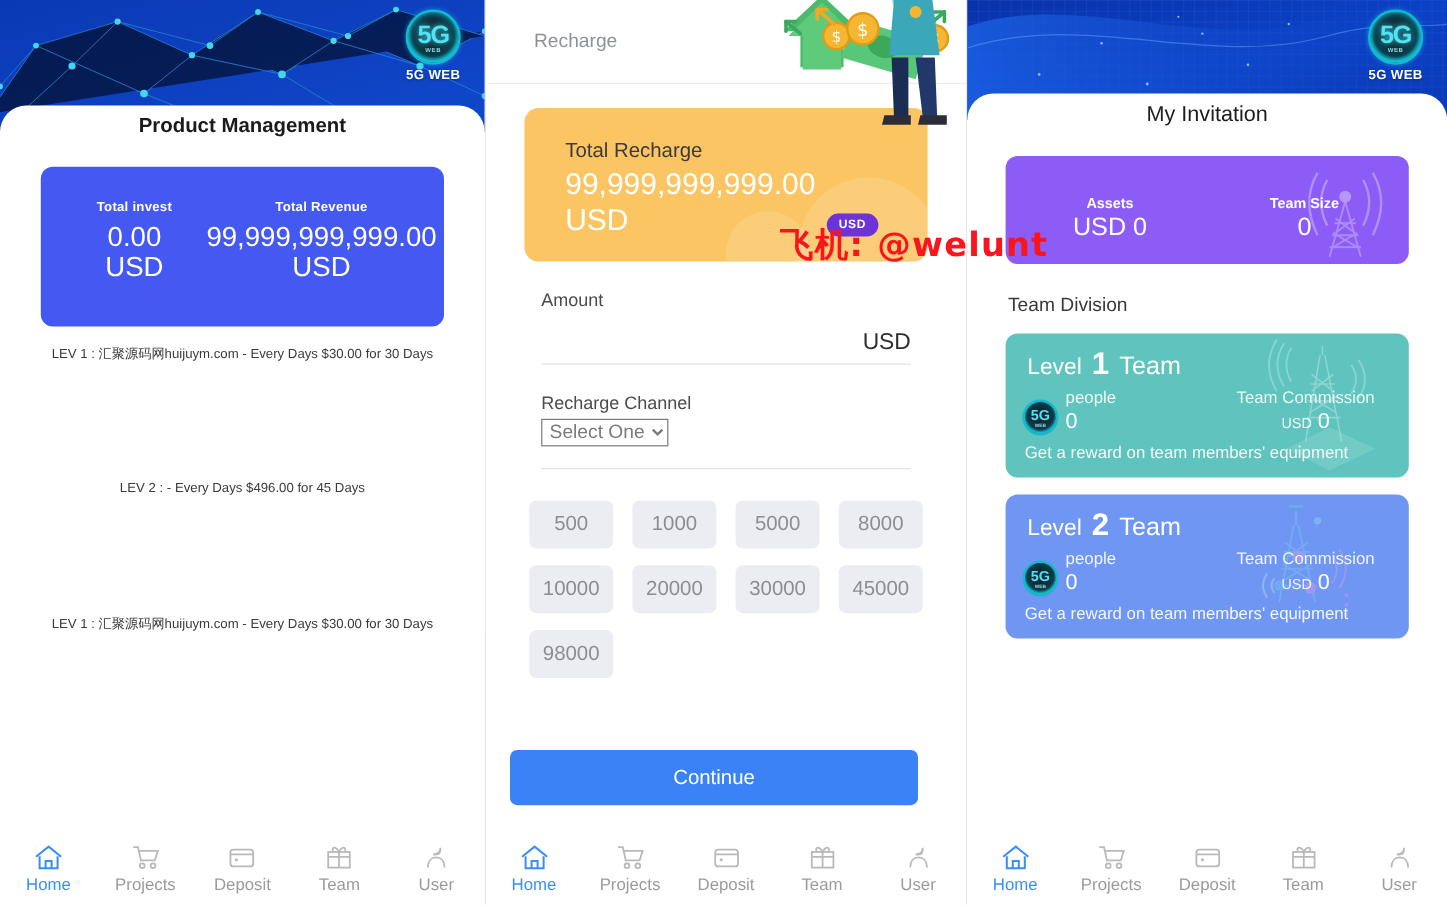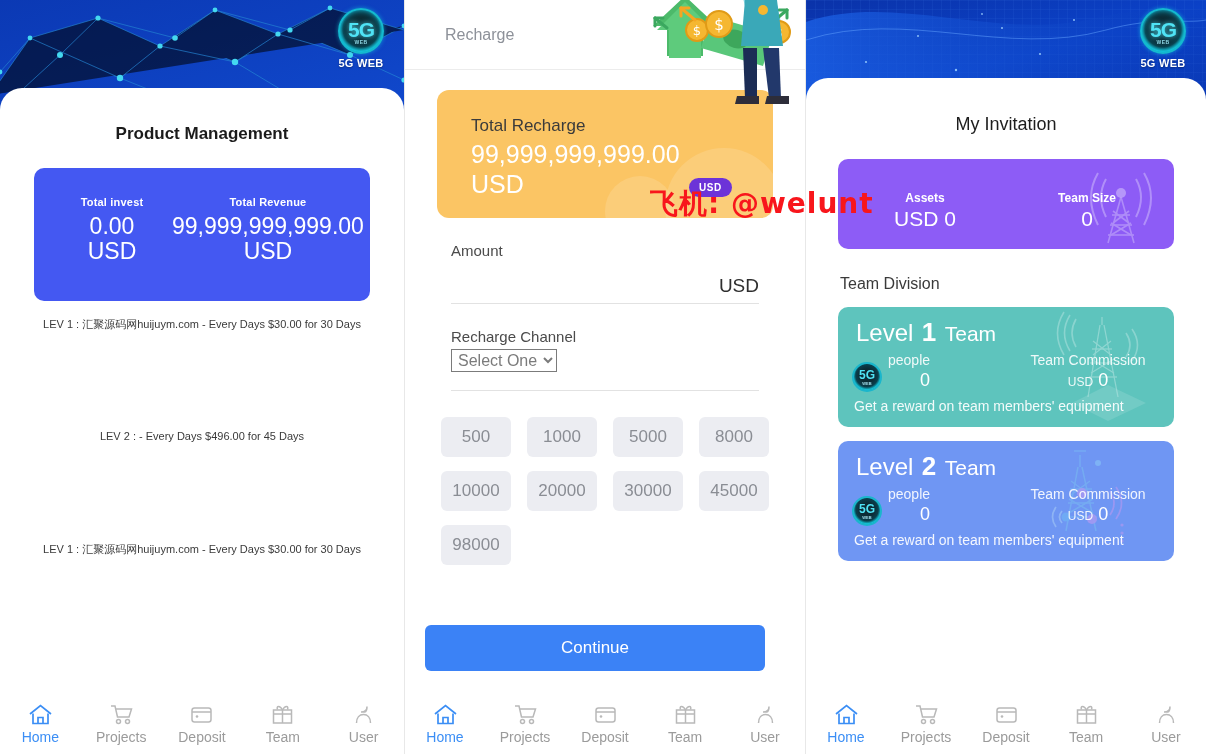--- a/index.html
+++ b/index.html
@@ -48,21 +48,21 @@
   }
   .logo5g .cap {
     margin-top: 3px; font-size: 11px; font-weight: bold; color: #fff;
     letter-spacing: .3px; text-shadow: 0 1px 2px rgba(0,0,0,.35);
   }
 
   
   .sheet {
     position: relative; margin-top: -22px;
     background: #fff; border-radius: 22px 22px 0 0;
-    z-index: 3; min-height: 100px; padding-top: 29px;
+    z-index: 3; min-height: 100px; padding-top: 0;
   }
   .page-title { text-align: center; font-size: 17px; font-weight: bold; color: #1b1b1b; padding: 7px 0 0; }
   .page-title.light { font-weight: normal; font-size: 18px; color: #1d1d1d; }
 
   
   .stat-card {
     margin: 24px 34px 0; height: 133px; border-radius: 10px;
     background: #4458f2; color: #fff; position: relative;
   }
   .stat-row { display: flex; padding: 28px 18px 0; }
@@ -150,34 +150,34 @@
 
   .section-title { margin: 26px 0 0 34px; font-size: 16px; color: #3a3a3a; }
 
   .team-card {
     position: relative; margin: 14px 32px 0; height: 120px;
     border-radius: 10px; overflow: hidden; color: #fff;
   }
   .team-card.lvl1 { background: #5ec4bd; }
   .team-card.lvl2 { background: #6f96f3; }
   .team-head { padding: 10px 0 0 18px; position: relative; z-index: 2; }
-  .team-head .lw { font-size: 24px; }
+  .team-head .lw { font-size: 19px; }
   .team-head .num { font-size: 26px; font-weight: bold; padding: 0 4px; }
   .team-head .tw { font-size: 21px; }
   .team-body { display: flex; padding: 4px 0 0 14px; position: relative; z-index: 2; }
   .tb-left { display: flex; align-items: flex-start; width: 150px; }
   .tb-badge {
     width: 30px; height: 30px; border-radius: 50%; margin-top: 10px;
     background: radial-gradient(circle at 50% 45%, #0c2b35 35%, #0a3f4d 58%, #13c2d6 72%, #0a2730 86%);
     border: 2px solid #1ab6cc; display: flex; align-items: center; justify-content: center;
     flex-direction: column; flex: 0 0 auto;
   }
   .tb-badge .g5 { font-size: 12px; font-weight: bold; color: #4fe3f5; line-height: 1; }
   .tb-badge .sub { font-size: 4px; color: #9fdcea; font-weight: bold; }
-  .tb-col { padding-left: 6px; text-align: right; }
+  .tb-col { padding-left: 6px; text-align: left; }
   .tb-k { font-size: 14px; color: rgba(255,255,255,.9); }
   .tb-v { font-size: 18px; margin-top: 2px; }
   .tb-mid { flex: 1; text-align: center; }
   .tb-mid .tb-k { font-size: 14px; }
   .tb-mid .unit { font-size: 12px; color: rgba(255,255,255,.9); }
   .team-foot { padding: 6px 0 0 16px; font-size: 14px; color: rgba(255,255,255,.92); position: relative; z-index: 2; }
   .team-art { position: absolute; right: 6px; top: 4px; width: 120px; height: 112px; z-index: 1; opacity: .5; }
 
   
   .nav {

